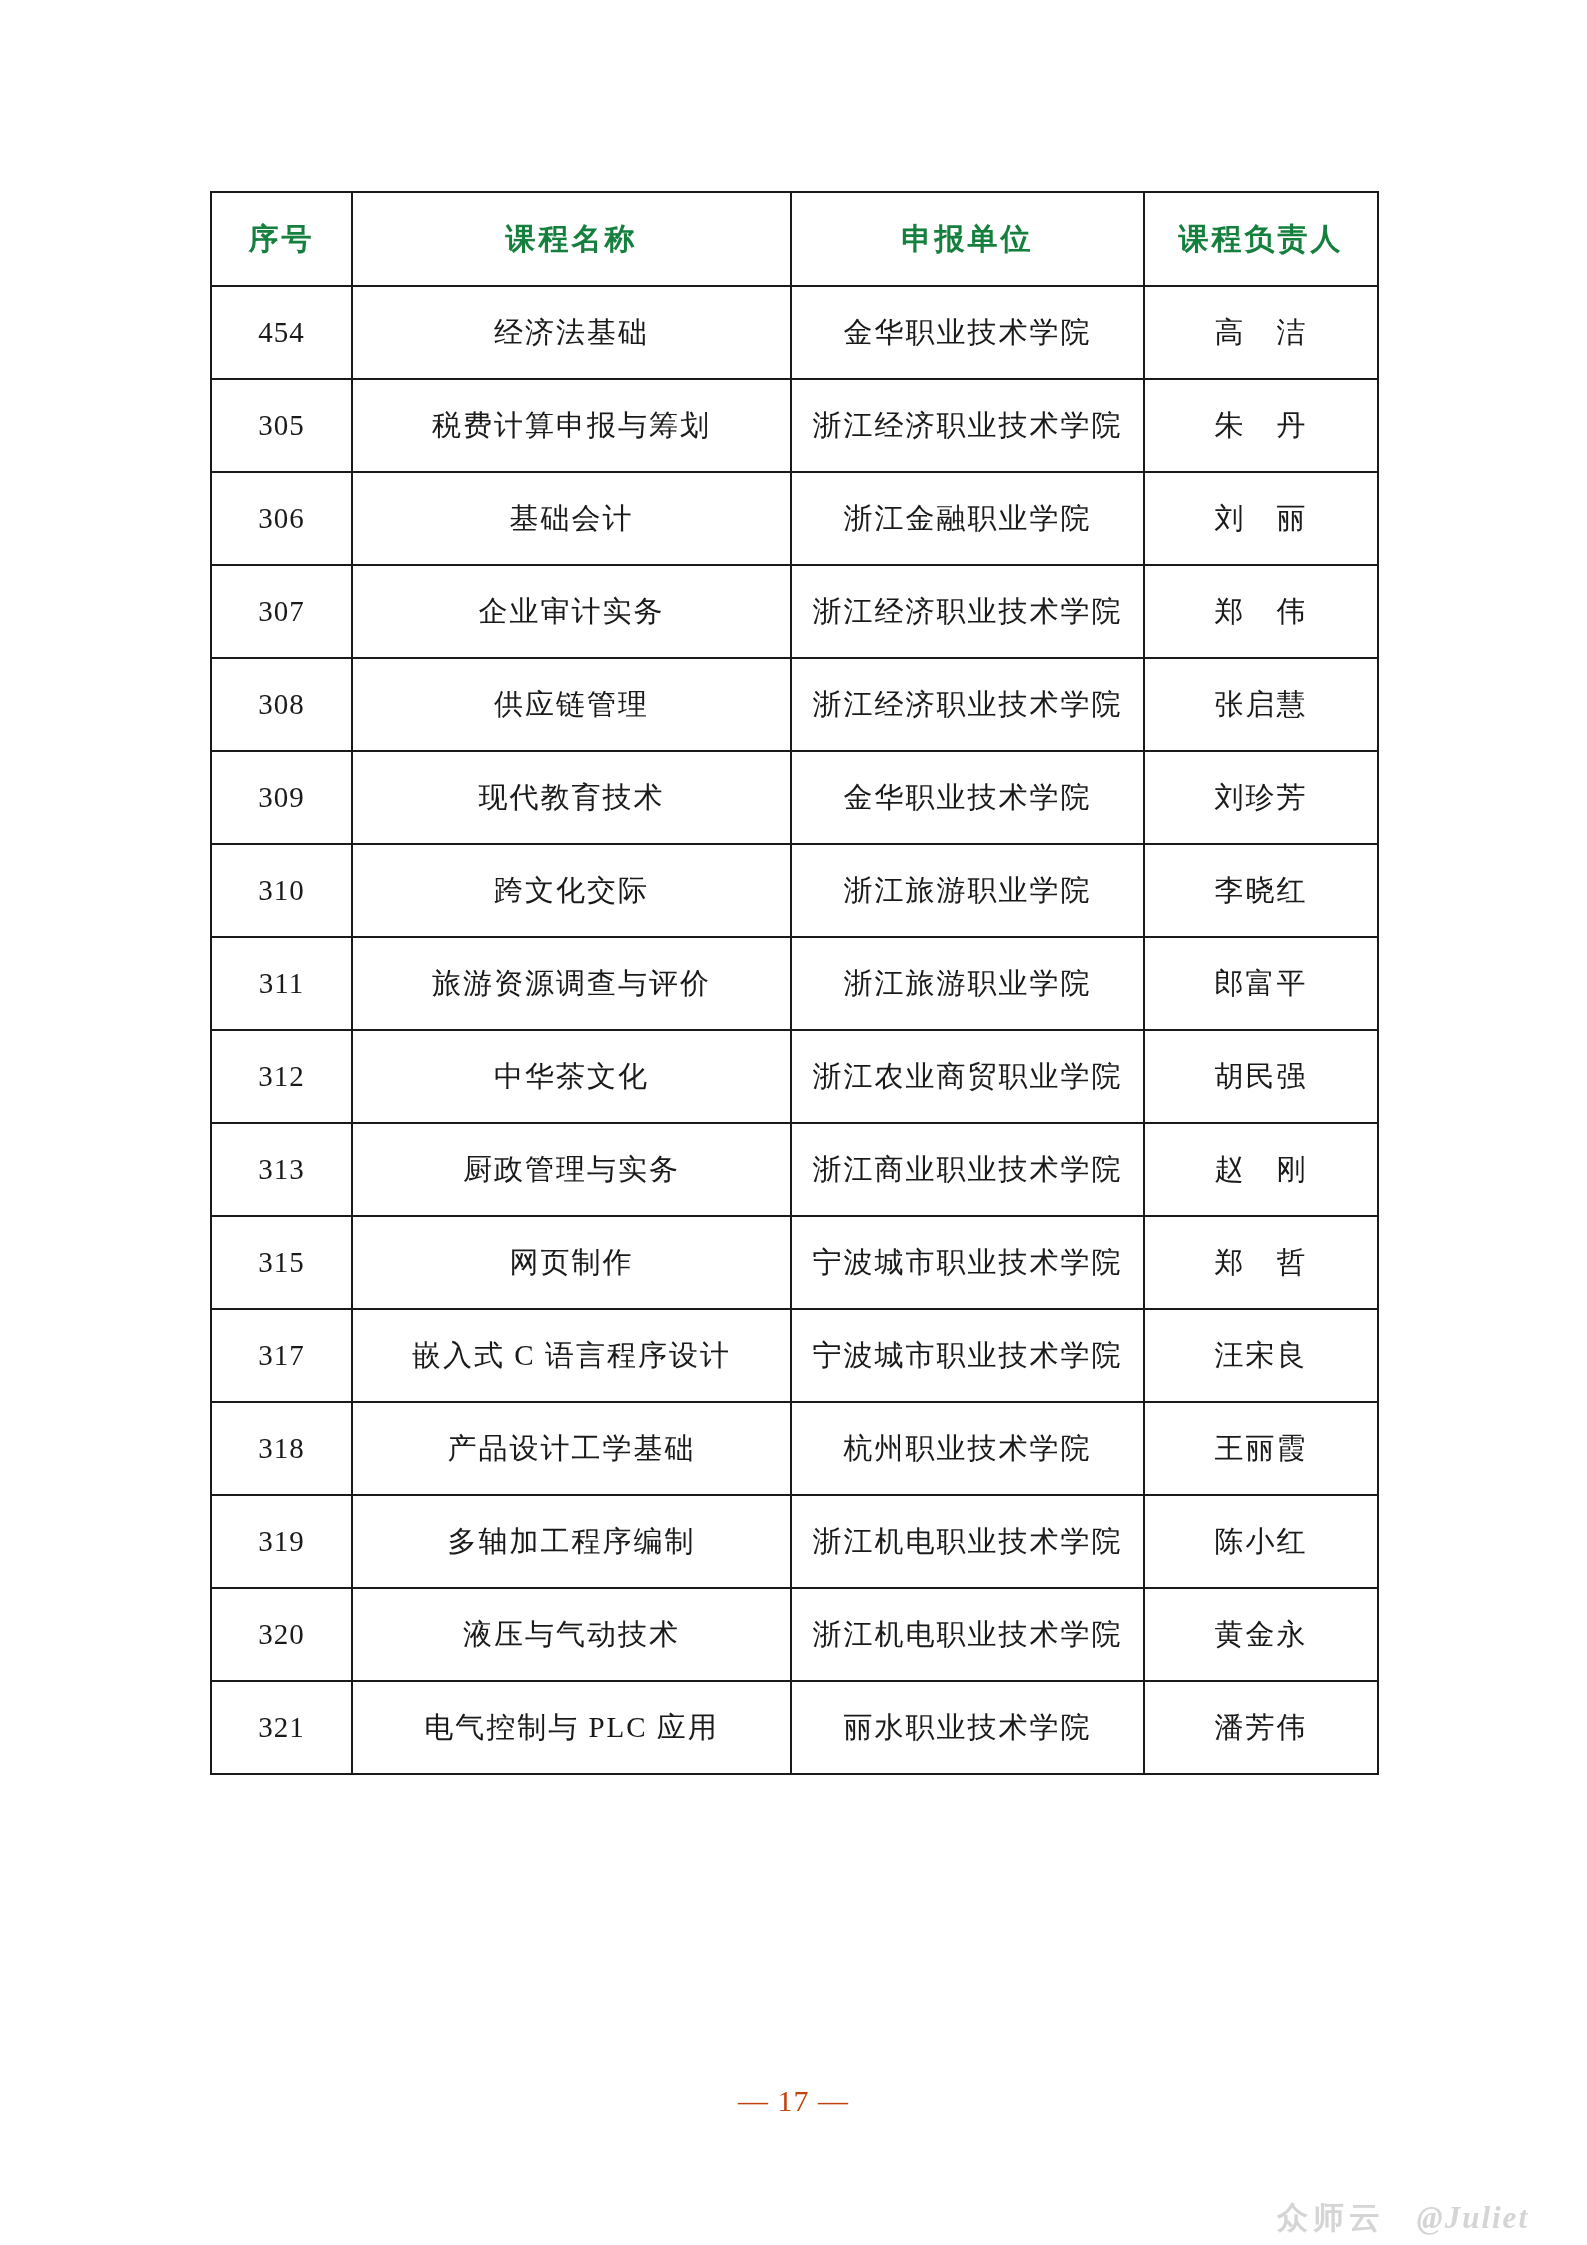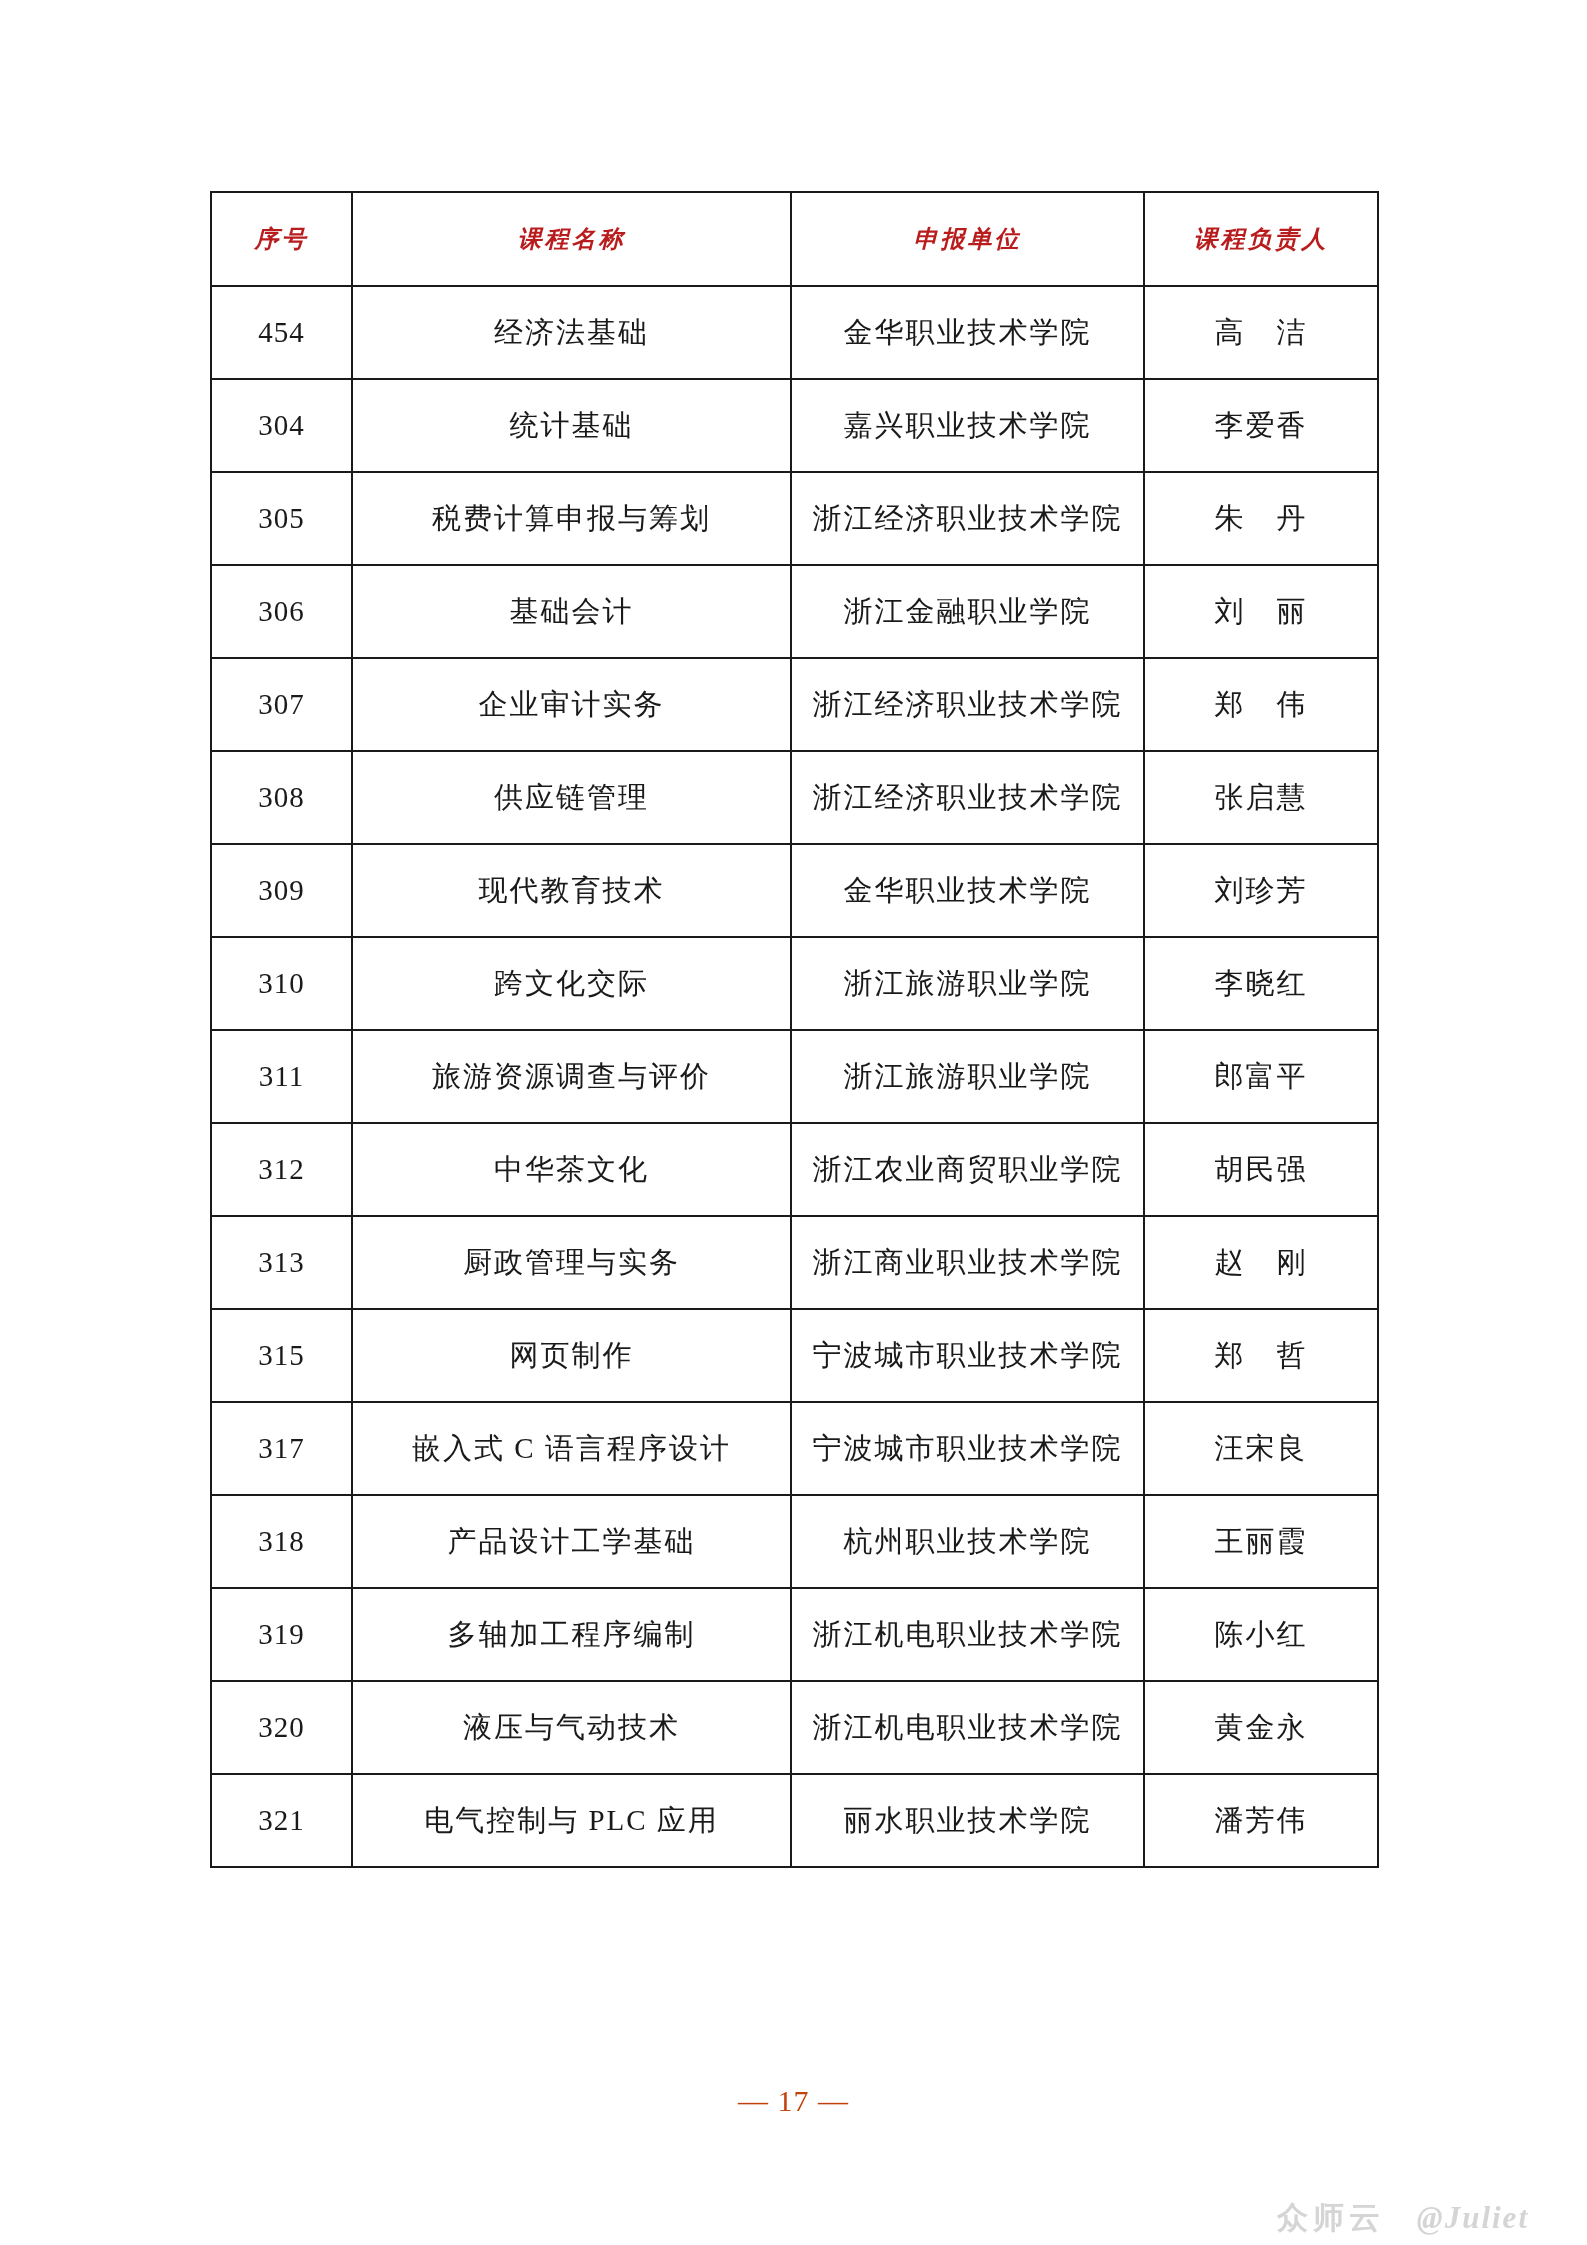--- a/index.html
+++ b/index.html
@@ -28,24 +28,23 @@
     text-align:center;
     vertical-align:middle;
     padding:0;
     overflow:hidden;
     white-space:nowrap;
   }
   .doc-table thead th{
     height:92px;
     font-family:"Liberation Sans", sans-serif;
     font-weight:700;
-    font-size:24px;
+    font-size:30px;
     letter-spacing:3px;
-    color:#b91c1c;
-    font-style:italic;
+    color:#15803d;
   }
   .doc-table tbody td{
     height:91px;
     font-size:29px;
   }
   td.c-no{
     font-family:"Liberation Serif", serif;
     letter-spacing:1px;
   }
   td.c-course, td.c-unit, td.c-person{
@@ -101,26 +100,20 @@
       </tr>
     </thead>
     <tbody>
       <tr>
         <td class="c-no">454</td>
         <td class="c-course">经济法基础</td>
         <td class="c-unit">金华职业技术学院</td>
         <td class="c-person">高　洁</td>
       </tr>
       <tr>
-        <td class="c-no">304</td>
-        <td class="c-course">统计基础</td>
-        <td class="c-unit">嘉兴职业技术学院</td>
-        <td class="c-person">李爱香</td>
-      </tr>
-      <tr>
         <td class="c-no">305</td>
         <td class="c-course">税费计算申报与筹划</td>
         <td class="c-unit">浙江经济职业技术学院</td>
         <td class="c-person">朱　丹</td>
       </tr>
       <tr>
         <td class="c-no">306</td>
         <td class="c-course">基础会计</td>
         <td class="c-unit">浙江金融职业学院</td>
         <td class="c-person">刘　丽</td>

